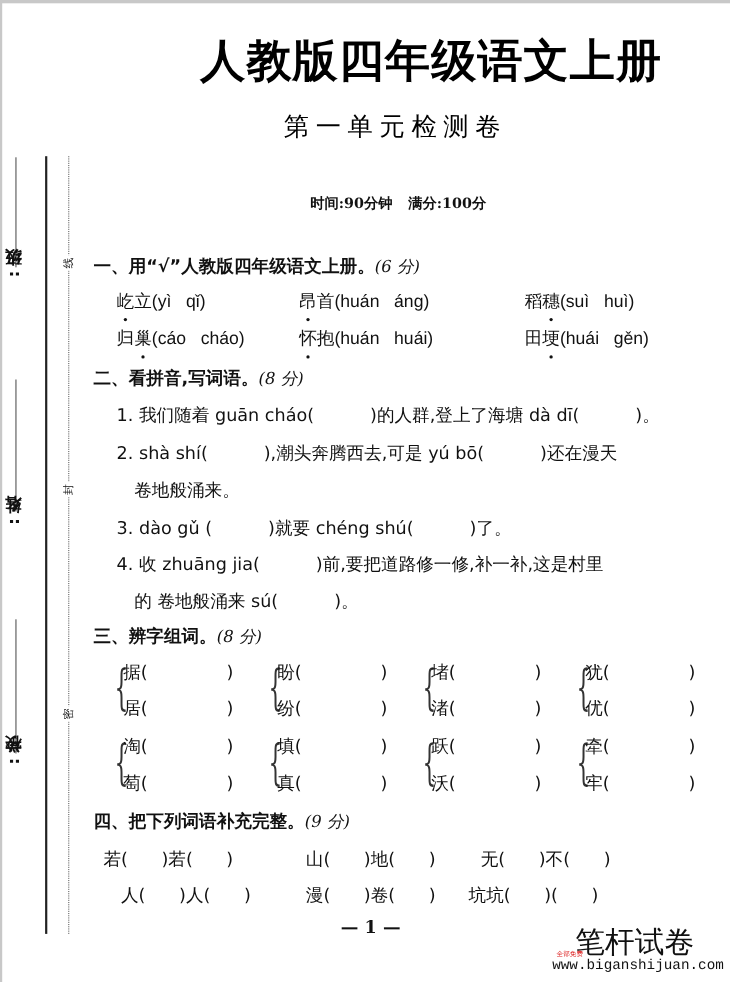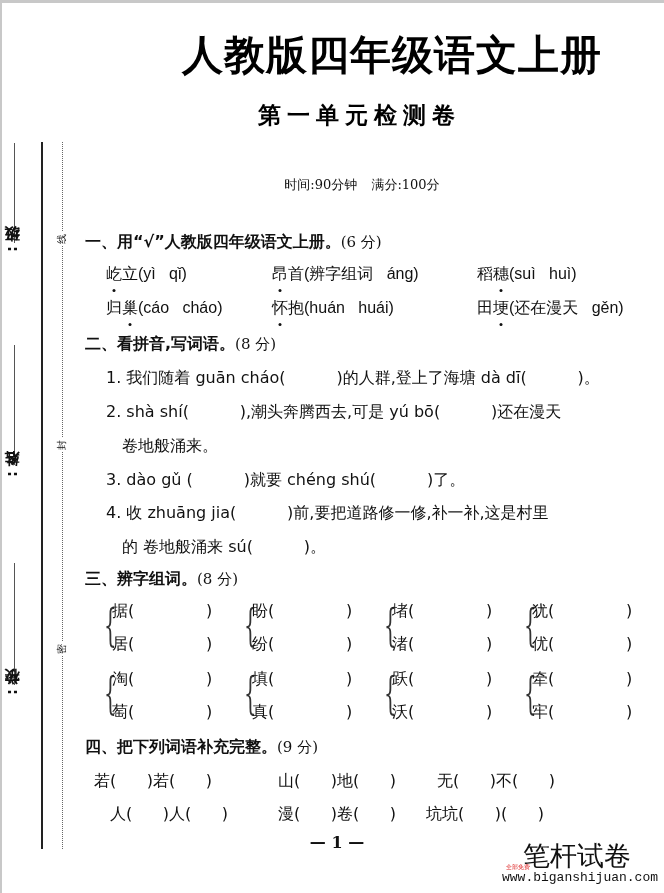--- a/index.html
+++ b/index.html
@@ -9,38 +9,38 @@
     font-family: "DejaVu Sans", "Liberation Sans", sans-serif;
   }
   .frame-top { position: absolute; left: 0; top: 0; width: 664px; height: 3px; background: #c8c8c8; }
   .frame-left { position: absolute; left: 0; top: 0; width: 2px; height: 893px; background: #c8c8c8; }
 
   .title { position: absolute; left: 0; width: 664px; text-align: center; top: 28px;
     font-size: 41px; font-weight: bold; letter-spacing: 1px; color: #000;
     font-family: "DejaVu Sans", sans-serif; }
   .left-title-shift { padding-left: 60px; }
   .subtitle { position: absolute; left: 0; width: 664px; text-align: center; top: 100px;
-    font-size: 23px; font-weight: bold; letter-spacing: 6px; padding-left: 55px; box-sizing: border-box;
+    font-size: 23px; font-weight: normal; letter-spacing: 6px; padding-left: 55px; box-sizing: border-box;
     font-family: "DejaVu Serif", serif; color: #000; }
   .meta { position: absolute; left: 0; width: 664px; text-align: center; top: 176px;
     font-size: 13px; padding-left: 60px; box-sizing: border-box;
     font-family: "DejaVu Serif", serif; }
-  .meta span { margin: 0 5px; }
+  .meta span { margin: 0 5px; font-weight: bold; }
 
   
   .bind-line-solid { position: absolute; left: 41px; top: 142px; width: 2px; height: 707px; background: #222; }
   .bind-line-dotted { position: absolute; left: 62px; top: 142px; width: 0; height: 707px; border-left: 1.5px dotted #666; }
   .fill-line { position: absolute; left: 14px; width: 1px; background: #555; }
   .vlabel { position: absolute; left: 3px; width: 24px; font-size: 15px; font-weight: bold;
     writing-mode: vertical-rl; transform: rotate(180deg); letter-spacing: 1px; }
   .seal-mark { position: absolute; left: 55px; font-size: 10px; background: #fff; width: 14px; text-align: center;
     transform: rotate(-90deg); }
 
   .section { position: absolute; left: 85px; font-size: 16px; font-weight: bold; }
-  .section .pts { font-weight: normal; font-family: "DejaVu Serif", serif; font-size: 15px; }
+  .section .pts { font-weight: normal; font-family: "DejaVu Serif", serif; font-size: 15px; font-style: italic; }
   .row { position: absolute; font-size: 16px; white-space: nowrap; }
   .py { font-family: "Liberation Sans", sans-serif; font-size: 16px; }
 
   .dot-char { position: relative; display: inline-block; }
   .dot-char::after { content: ""; position: absolute; left: 50%; bottom: -7px; width: 3px; height: 3px;
     background: #111; border-radius: 50%; transform: translateX(-50%); }
   .brace { position: absolute; font-size: 44px; line-height: 44px; font-weight: 100; color: #333;
     transform: scaleX(0.45); transform-origin: left; font-family: "DejaVu Serif", serif; }
   .pair-item { position: absolute; font-size: 16px; }
   .pair-item .r { position: absolute; left: 94px; top: 0; }
@@ -79,33 +79,33 @@
 <div class="seal-mark" style="top:642px">密</div>
 
 <div class="section" style="top:232px">
   <span>一、用“√”人教版四年级语文上册。</span><span class="pts">(6 分)</span>
 </div>
 
 <div class="row" style="left:106px;top:264px">
   <span></span><span class="dot-char">屹</span><span>立</span><span class="py" style="white-space:pre">(yì   qǐ)</span>
 </div>
 <div class="row" style="left:272px;top:264px">
-  <span></span><span class="dot-char">昂</span><span>首</span><span class="py" style="white-space:pre">(辨字组词   áng)</span>
+  <span></span><span class="dot-char">昂</span><span>首</span><span class="py" style="white-space:pre">(huán   áng)</span>
 </div>
 <div class="row" style="left:477px;top:264px">
   <span>稻</span><span class="dot-char">穗</span><span></span><span class="py" style="white-space:pre">(suì   huì)</span>
 </div>
 <div class="row" style="left:106px;top:298px">
   <span>归</span><span class="dot-char">巢</span><span></span><span class="py" style="white-space:pre">(cáo   cháo)</span>
 </div>
 <div class="row" style="left:272px;top:298px">
   <span></span><span class="dot-char">怀</span><span>抱</span><span class="py" style="white-space:pre">(huán   huái)</span>
 </div>
 <div class="row" style="left:477px;top:298px">
-  <span>田</span><span class="dot-char">埂</span><span></span><span class="py" style="white-space:pre">(还在漫天   gěn)</span>
+  <span>田</span><span class="dot-char">埂</span><span></span><span class="py" style="white-space:pre">(huái   gěn)</span>
 </div>
 
 <div class="section" style="top:334px">
   <span>二、看拼音,写词语。</span><span class="pts">(8 分)</span>
 </div>
 <div class="row" style="left:106px;top:368px;white-space:pre">1. 我们随着 guān cháo(          )的人群,登上了海塘 dà dī(          )。</div>
 <div class="row" style="left:106px;top:402px;white-space:pre">2. shà shí(          ),潮头奔腾西去,可是 yú bō(          )还在漫天</div>
 <div class="row" style="left:122px;top:436px;white-space:pre">卷地般涌来。</div>
 <div class="row" style="left:106px;top:470px;white-space:pre">3. dào gǔ (          )就要 chéng shú(          )了。</div>
 <div class="row" style="left:106px;top:503px;white-space:pre">4. 收 zhuāng jia(          )前,要把道路修一修,补一补,这是村里</div>

